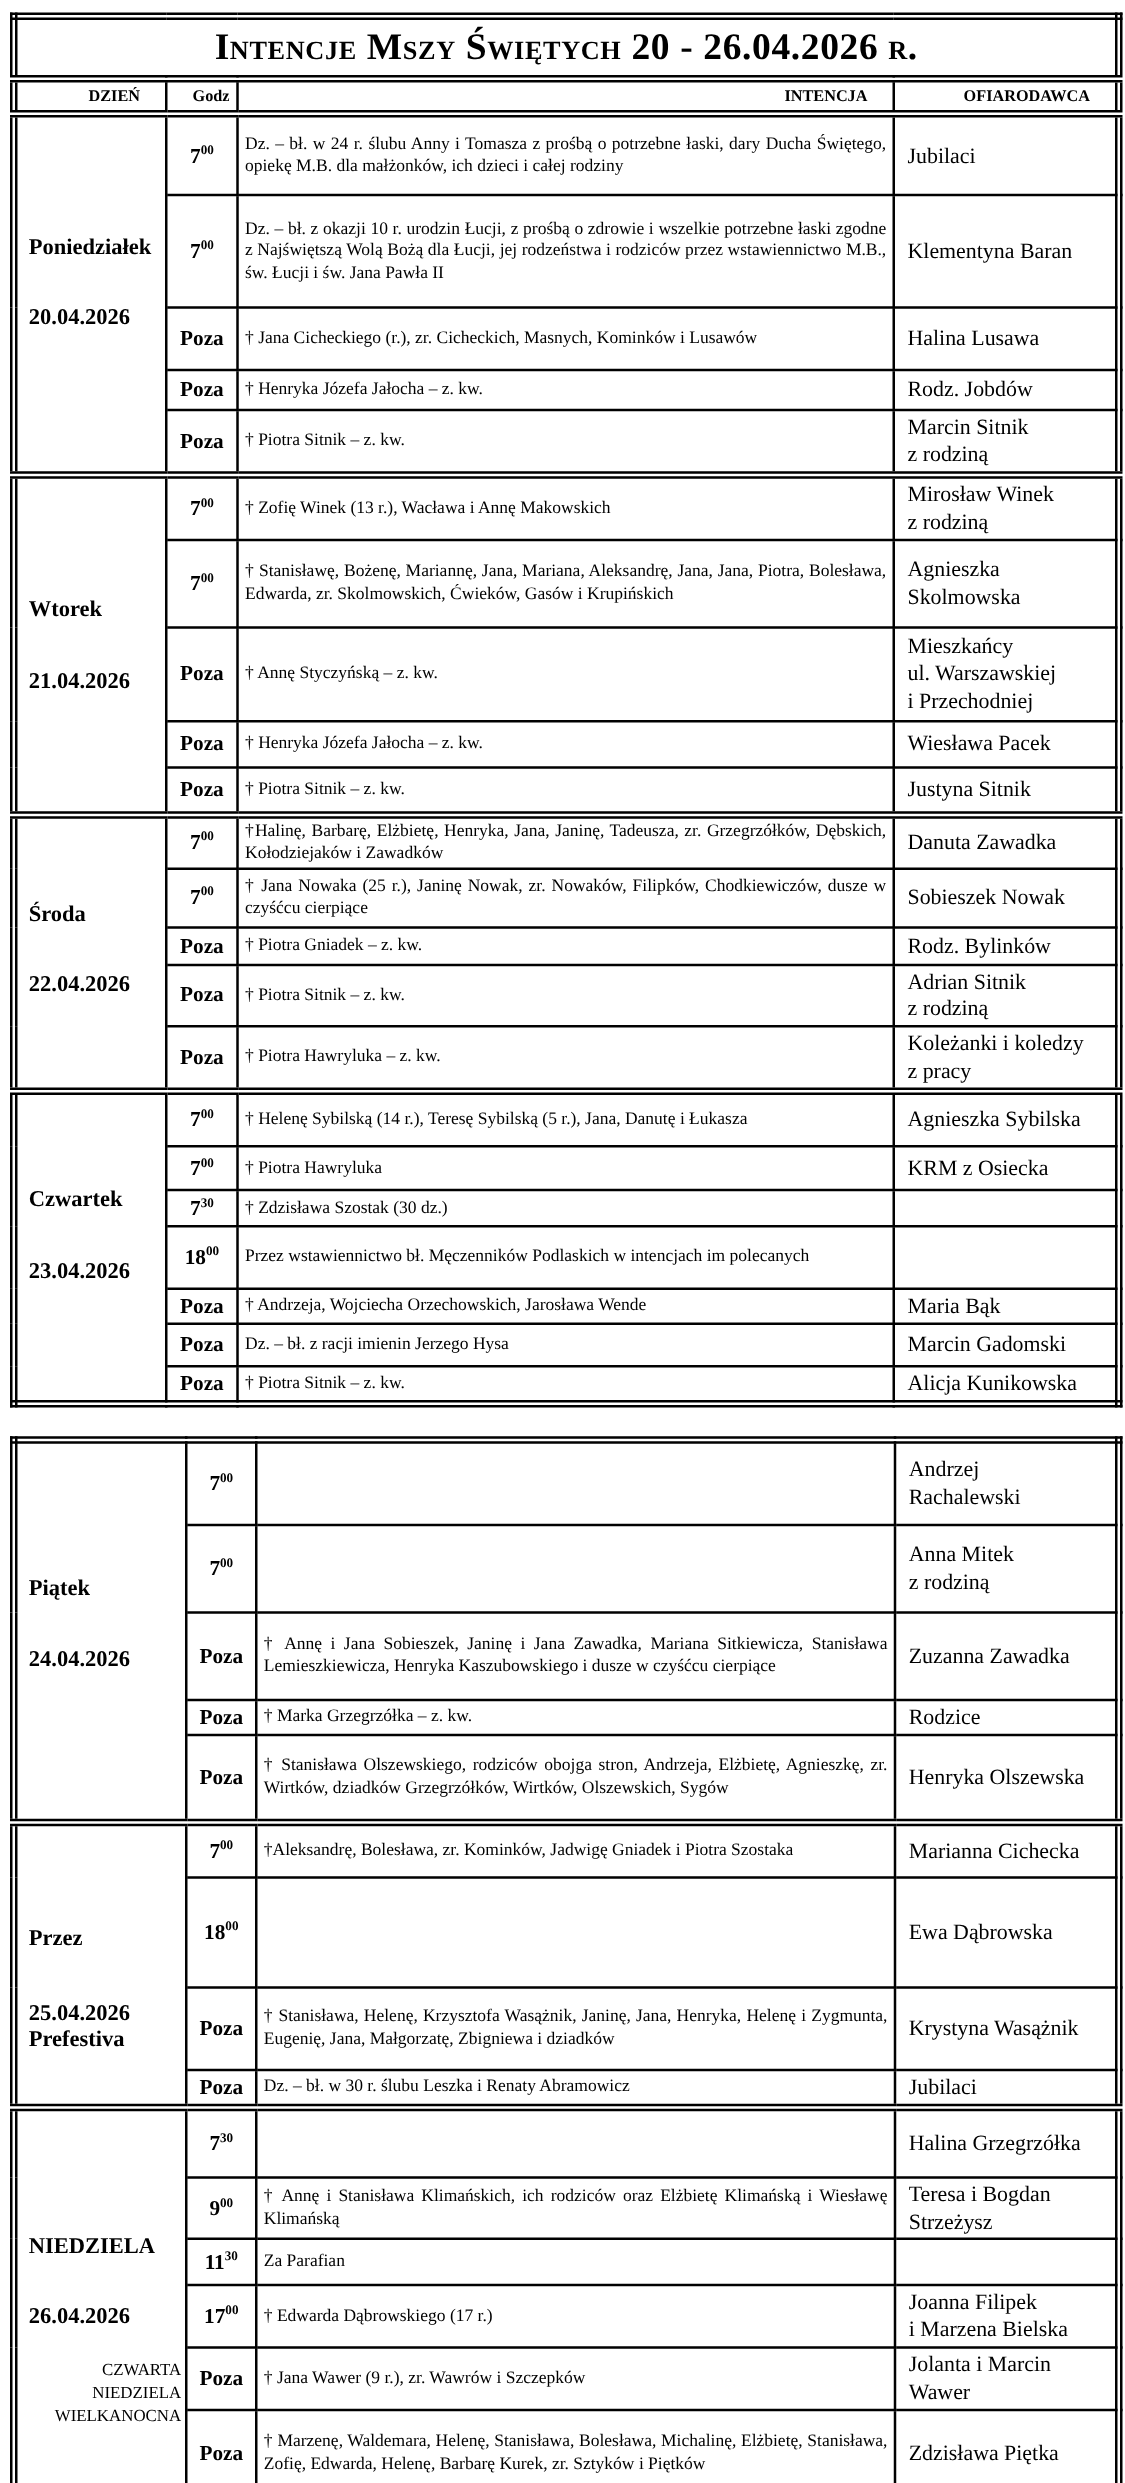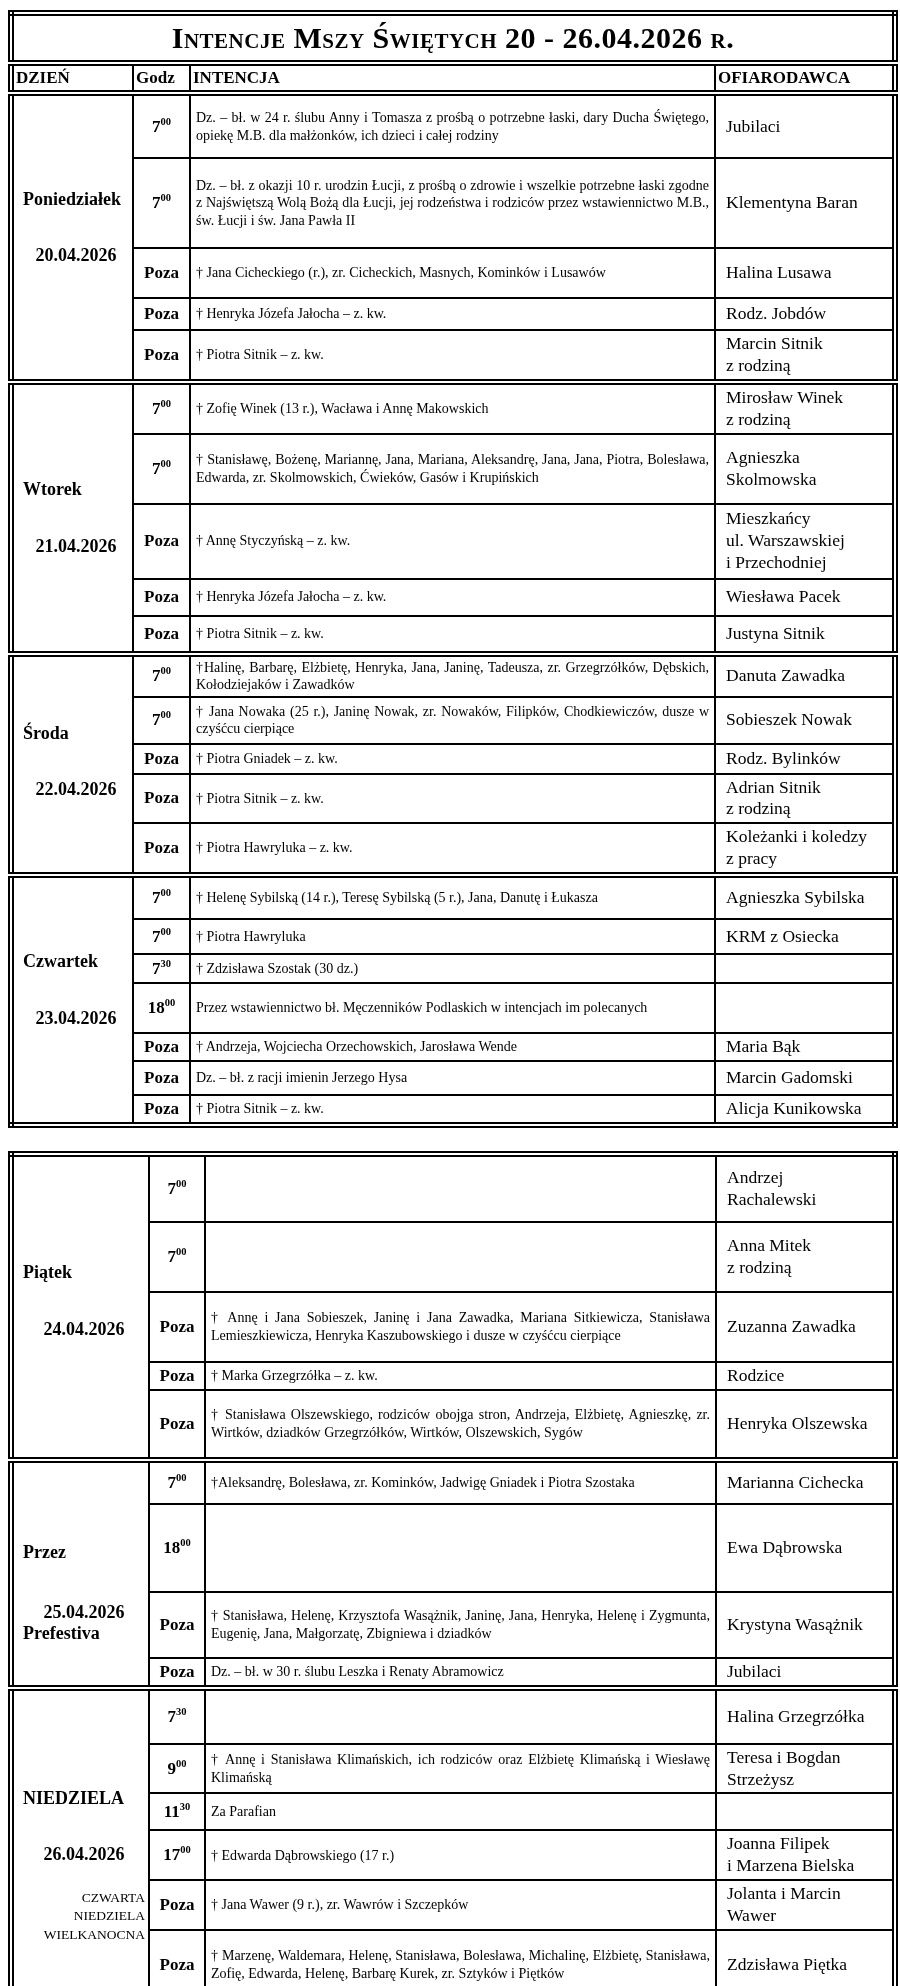--- a/index.html
+++ b/index.html
@@ -24,35 +24,35 @@
   td.title{
     text-align:center;
     font-weight:bold;
     font-variant:small-caps;
     font-size:30px;
     letter-spacing:.5px;
     border-bottom:6px double #000 !important;
   }
   tr.hdr td{
     font-weight:bold;
-    text-align:left;
-    font-size:17px;
+    text-align:right;
+    font-size:13px;
     border-bottom:6px double #000;
-    padding:2px 2px;
+    padding:2px 20px;
   }
   tr.bs td{border-top:6px double #000;}
   td.day{
     vertical-align:top;
     font-weight:bold;
     font-size:18px;
     padding:8px 3px 4px 9px;
     line-height:1.15;
   }
   td.day .dname{margin-bottom:36px;white-space:pre-line;}
-  td.day .ddate{margin-bottom:24px;text-align:center;}
+  td.day .ddate{margin-bottom:24px;}
   td.day.p-pon{padding-top:8px;border-radius:12px;}
   td.day.p-wto{padding-top:29px;}
   td.day.p-sro{padding-top:22px;}
   td.day.p-czw{}
   td.day.p-pia{padding-top:16px;}
   td.day.p-sob{padding-top:42px;}
   td.day.p-nie{padding-top:46px;}
   td.day.p-sob .dname{margin-bottom:40px;}
   td.day.p-sob .ddate{margin-bottom:0;}
   .dextra-bold{font-weight:bold;font-size:18px;}

